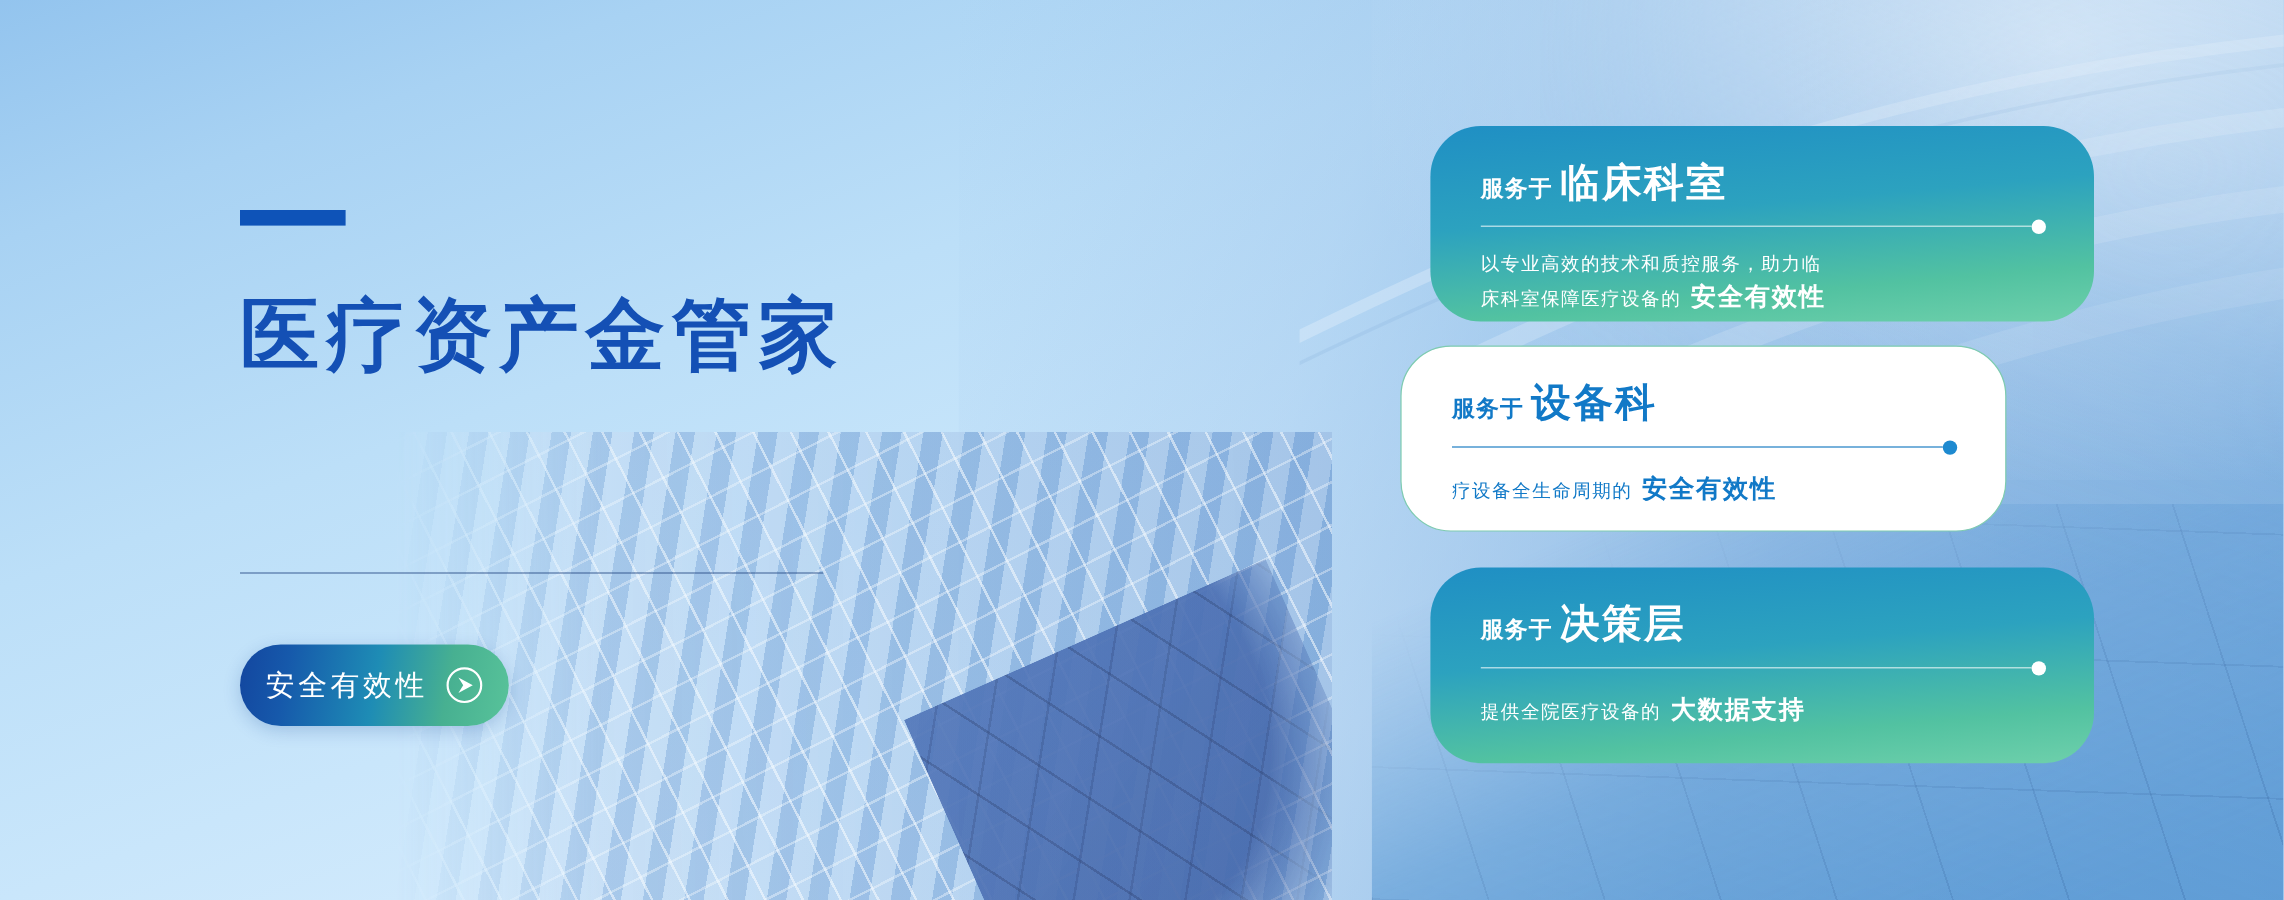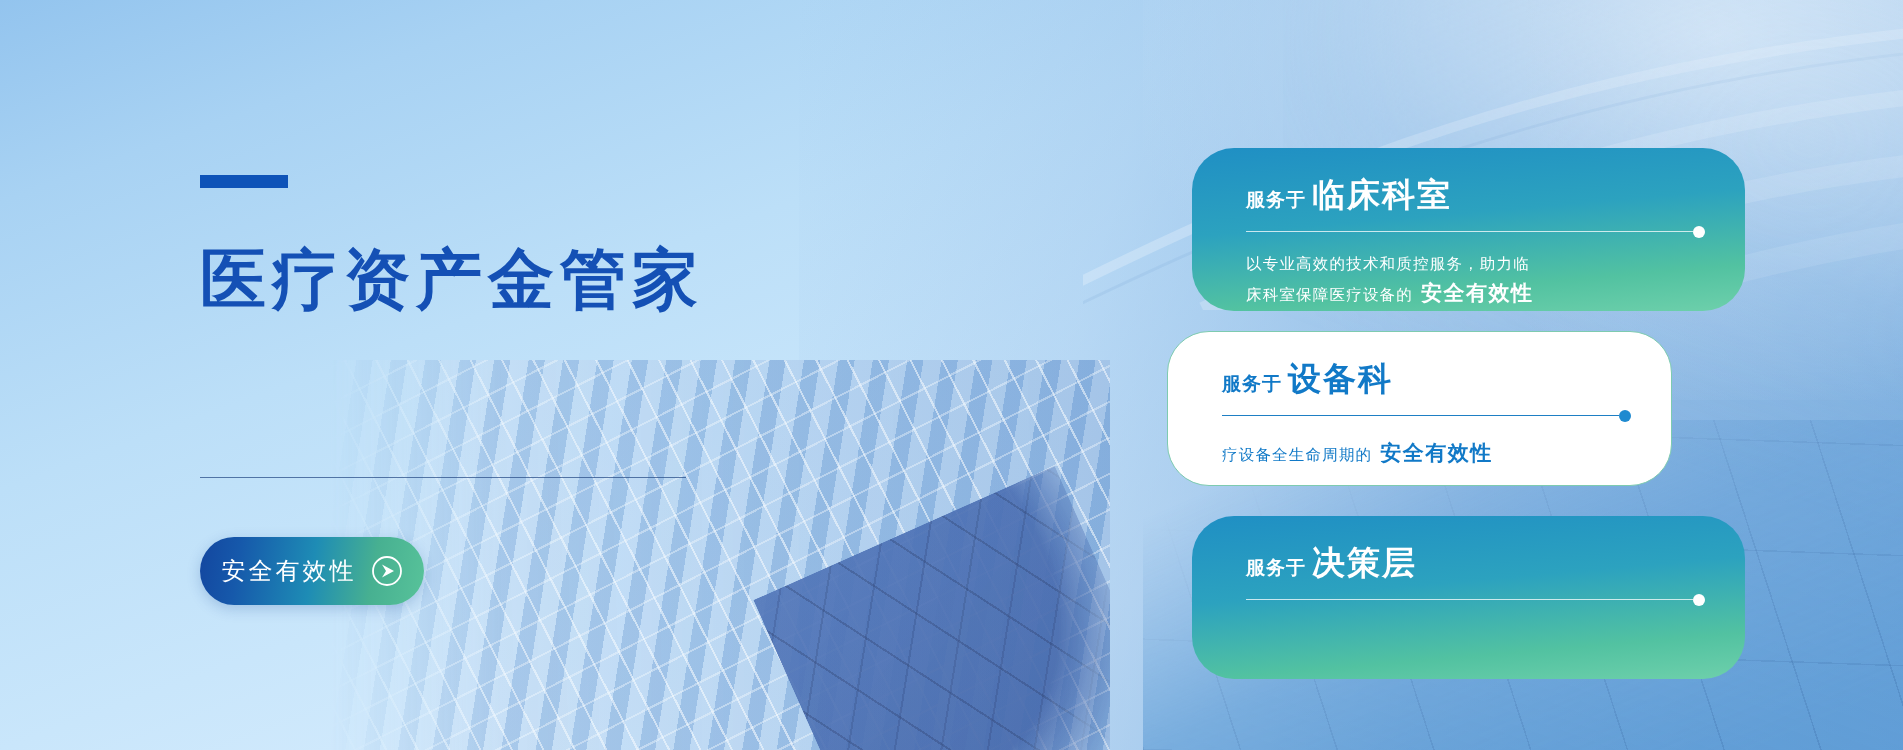--- a/index.html
+++ b/index.html
@@ -157,22 +157,21 @@
     font-size:24px; letter-spacing:3px; font-weight:400; color:#fff;
   }
   .cta-arrow { width:32px; height:32px; flex:0 0 32px; display:block; }
 
   
   .cards { position:absolute; right:0; top:0; width:760px; height:750px; }
 
   .card {
     position:absolute;
     border-radius:42px;
-    padding:30px 40px 0 54px;
-    margin-top:43px;
+    padding:30px 40px 0 42px;
   }
   .card-1 { left:1192px; top:105px;  width:553px; height:163px;
             background:linear-gradient(175deg,#1f8fc4 0%,#2ca2bf 42%,#52c2a1 78%,#6ed0ab 100%); }
   .card-2 { left:1167px; top:288px;  width:505px; height:155px;
             background:#ffffff; border:1.5px solid #7ecbb0; }
   .card-3 { left:1192px; top:473px;  width:553px; height:163px;
             background:linear-gradient(175deg,#1f8fc4 0%,#2ca2bf 42%,#52c2a1 78%,#6ed0ab 100%); }
   .cards .card-1, .cards .card-3 { left:auto; right:158px; }
   .card-1 { right:158px !important; left:auto !important; }
   .card-3 { right:158px !important; left:auto !important; }
@@ -183,21 +182,21 @@
     line-height:1; white-space:nowrap;
     display:flex; align-items:baseline; gap:6px;
   }
   .card-title .prefix { font-size:19px; }
   .card-title .subject { font-size:33px; letter-spacing:2px; }
 
   .rule-wrap { position:relative; margin-top:15px; height:12px; }
   .rule-line { position:absolute; left:0; top:5px; right:12px; height:1.4px; }
   .rule-dot  { position:absolute; right:0; top:0; width:12px; height:12px; border-radius:50%; }
 
-  .card-desc { margin-top:14px; line-height:1.58; white-space:nowrap; }
+  .card-desc { margin-top:14px; line-height:1.58; white-space:nowrap;font-family:Liberation Mono, monospace; }
   .card-desc .row { font-size:15.5px; letter-spacing:1.2px; }
   .card-desc .strong { font-weight:bold; font-size:21px; letter-spacing:1.5px; margin-left:8px; }
 
   
   .card-light .card-title,
   .card-light .card-desc { color:#ffffff; }
   .card-light .rule-line { background:rgba(255,255,255,.75); }
   .card-light .rule-dot  { background:#ffffff; }
 
   
@@ -288,17 +287,20 @@
     <div class="card card-3 card-light">
       <div class="card-title">
         <span class="prefix">服务于</span>
         <span class="subject">决策层</span>
       </div>
       <div class="rule-wrap">
         <div class="rule-line"></div>
         <div class="rule-dot"></div>
       </div>
       <div class="card-desc">
+        <div class="row">
+          <span>提供全院医疗设备的</span><span class="strong">大数据支持</span>
+        </div>
       </div>
     </div>
 
   </div>
 </div>
 
 </body></html>

